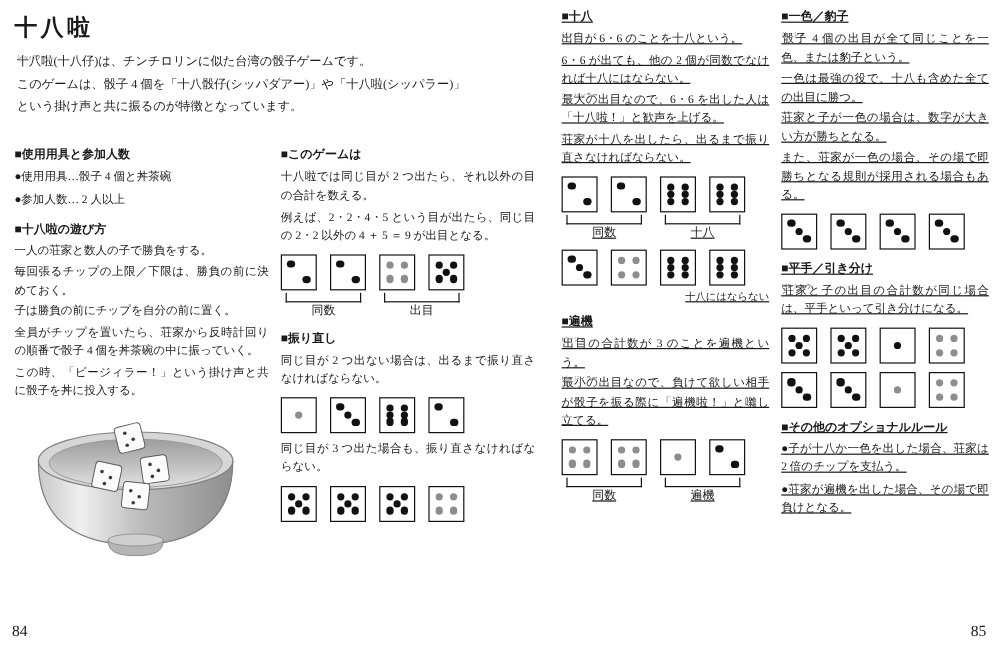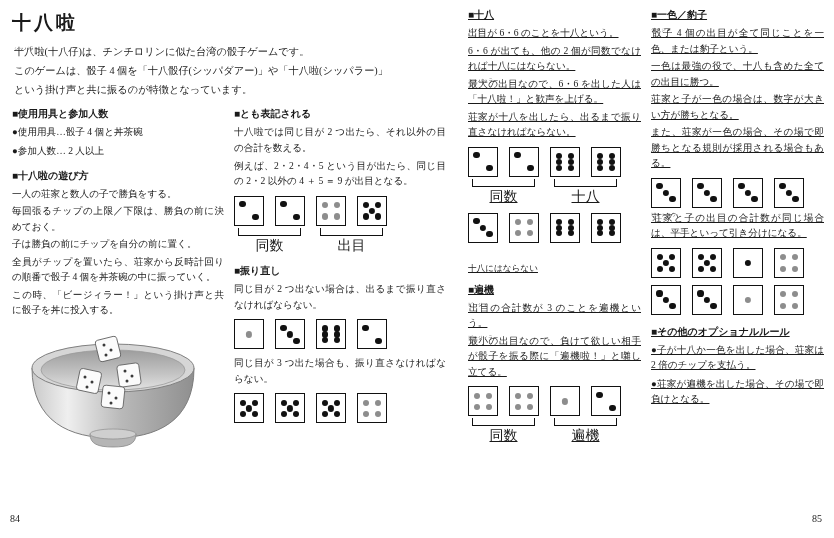--- a/index.html
+++ b/index.html
@@ -36,21 +36,21 @@
   .ruby-top{
     position:absolute;
     top:-8px;left:0;right:0;
     font-size:4.6px;
     letter-spacing:.4px;
     text-align:center;
     white-space:nowrap;
     line-height:1;
   }
 
-  .cols{display:flex;gap:10px;margin-top:10px;}
+  .cols{display:flex;gap:10px;margin-top:26px;}
   .col{width:212px;}
   .col.narrow{width:184px;text-decoration:underline;}
 
   h3.sec{
     font-size:10px;
     font-weight:bold;
     margin:10px 0 4px 0;
     line-height:1.3;
   }
   h3.sec:first-child{margin-top:0;}
@@ -104,39 +104,39 @@
   .brace-block{position:relative;}
   .brace{
     height:7px;
     border-left:1.4px solid #111;
     border-right:1.4px solid #111;
     border-bottom:1.4px solid #111;
     margin:0 4px;
   }
   .brace-label{
     text-align:center;
-    font-size:14px;
+    font-size:10px;
     margin-top:2px;
     line-height:1.2;
   }
   .plain-label{
-    text-align:left;
+    text-align:right;
     font-size:8.6px;
-    margin-top:20px;
+    margin-top:4px;
     line-height:1.2;
   }
 
   
   .bowl-wrap{margin:12px 0 0 6px;}
 
   
   .pageno{
     position:absolute;
-    bottom:14px;
-    font-size:10px;
+    bottom:4px;
+    font-size:13px;
     color:#222;
   }
   .pageno-l{left:10px;}
   .pageno-r{right:12px;text-align:center;}
 
   .spacer-sm{height:4px;}
 </style>
 </head>
 <body>
 
@@ -212,21 +212,21 @@
                 <circle cx="109" cy="51" r="1.5"></circle>
               <circle cx="91" cy="63" r="1.5"></circle>
                 <circle cx="98" cy="68" r="1.5"></circle>
                 <circle cx="93" cy="73" r="1.5"></circle>
             </g>
           </svg>
         </div>
       </div>
 
       <div class="col">
-        <h3 class="sec">■とも表記される</h3>
+        <h3 class="sec">■このゲームは</h3>
         <p class="body-txt">十八啦では同じ目が 2 つ出たら、それ以外の目の合計を数える。</p>
         <p class="body-txt">例えば、2・2・4・5 という目が出たら、同じ目の 2・2 以外の 4 ＋ 5 ＝ 9 が出目となる。</p>
 
         <div class="dice-row">
           <div class="dice-group">
             <div class="die">
                 <span class="pip p-d1"></span>
                 <span class="pip p-d3"></span>
               </div>
             <div class="die">
@@ -492,20 +492,21 @@
               <span class="pip p-d2"></span>
               <span class="pip p-d3"></span>
             </div>
           <div class="die">
               <span class="pip p-d1"></span>
               <span class="pip p-d2"></span>
               <span class="pip p-d3"></span>
             </div>
         </div>
 
+        <h3 class="sec">■平手／引き分け</h3>
         <p class="body-txt">
           <span class="ruby-wrap">
             <span class="ruby-top">ピンショウ</span>
           </span><span>荘家と子の出目の合計数が同じ場合は、平手といって引き分けになる。</span>
         </p>
 
         <div class="dice-row">
           <div class="die">
               <span class="pip p-tl"></span>
               <span class="pip p-tr"></span>

